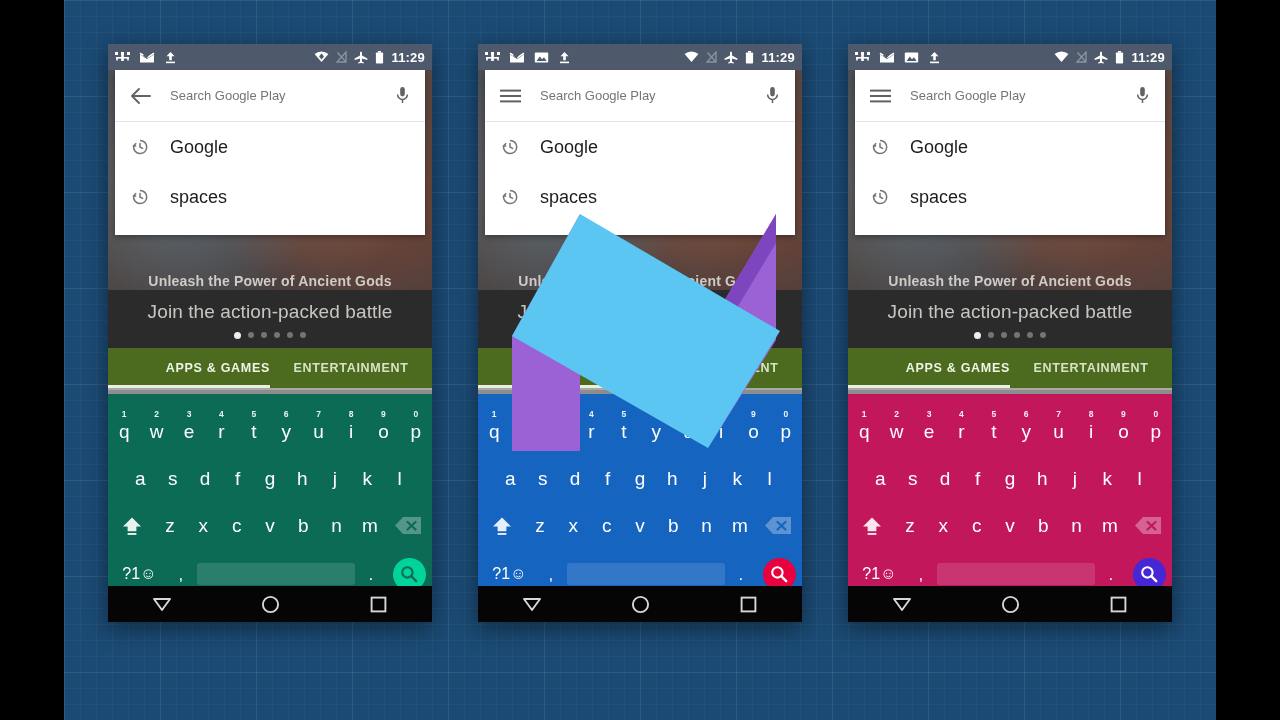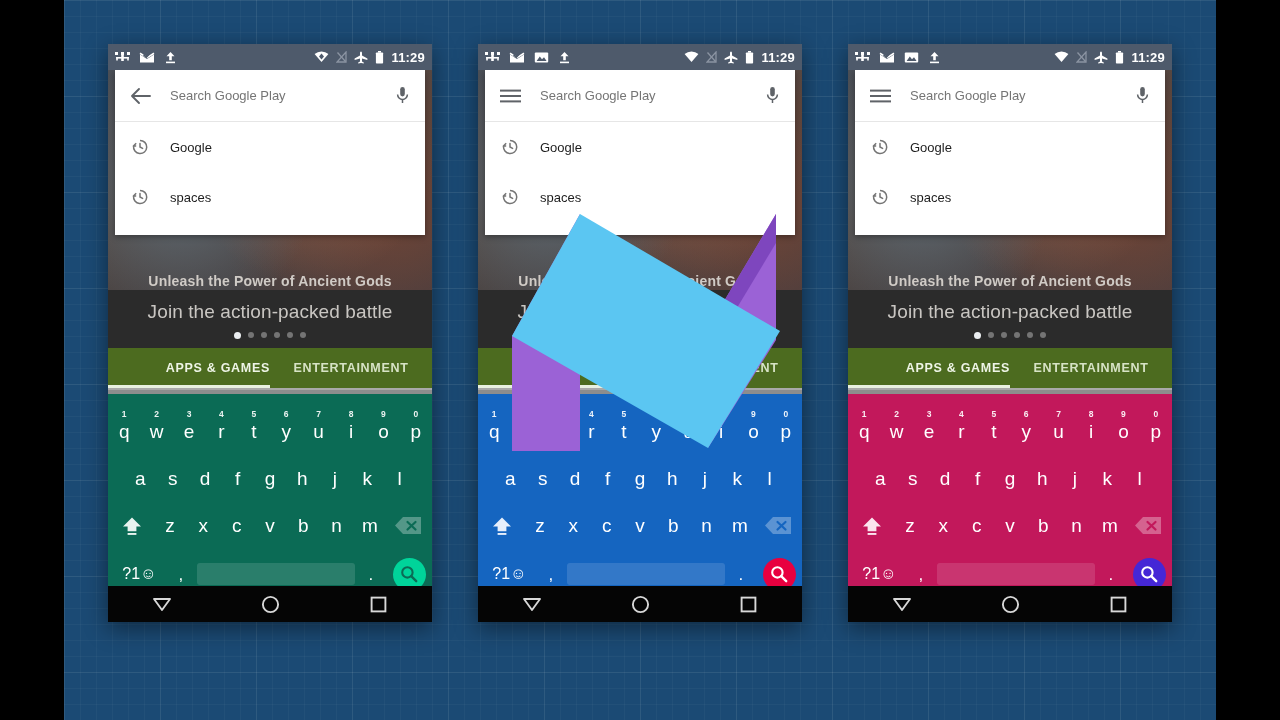--- a/index.html
+++ b/index.html
@@ -93,21 +93,21 @@
   }
   .searchbar { height:52px; display:flex; align-items:center; padding:0 13px; border-bottom:1px solid #e6e6e6; }
   .nav-icon { width:24px; height:24px; flex:none; display:flex; align-items:center; justify-content:center; }
   .search-input {
     flex:1; border:none; outline:none; font-size:13px; color:#9aa0a6;
     background:transparent; padding-left:18px; font-family:"Liberation Sans", sans-serif;
   }
   .mic { width:20px; flex:none; display:flex; justify-content:center; }
   .suggest { height:50px; display:flex; align-items:center; padding:0 13px; }
   .suggest .hist { width:24px; flex:none; display:flex; align-items:center; justify-content:center; }
-  .suggest .stext { font-size:13px; color:#1d1d1d; padding-left:18px; }
+  .suggest .stext { font-size:18px; color:#1d1d1d; padding-left:18px; }
   .card-pad { height:13px; }
 
   
   .keyboard { position:absolute; left:0; bottom:0; width:100%; height:196px; padding-top:5px; }
   .kb-topline { position:absolute; top:0; left:0; width:100%; height:4px; background:#8d8d8d; }
   .krow { display:flex; align-items:center; height:47px; }
   .key {
     flex:1; position:relative; text-align:center; color:#fff;
     font-size:19px; line-height:1; display:flex; align-items:center; justify-content:center;
   }

